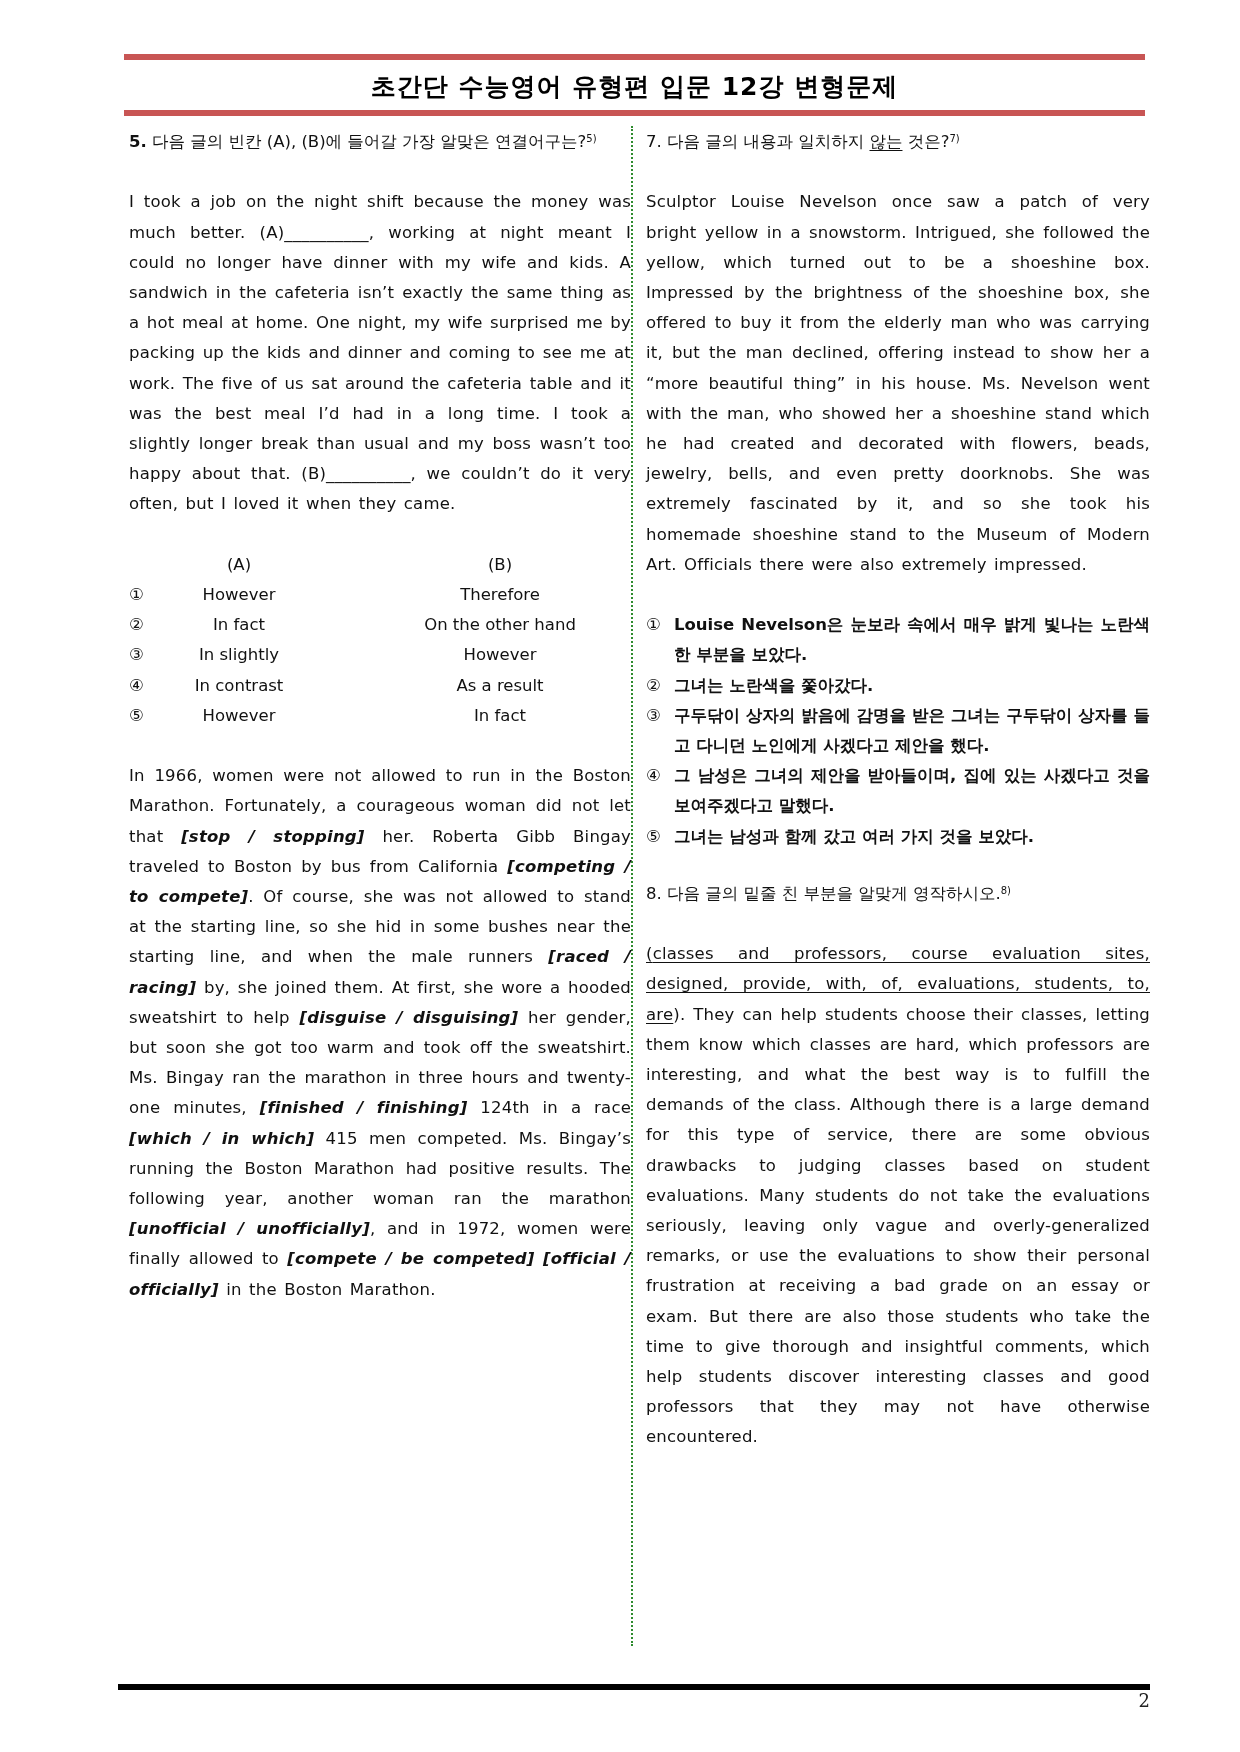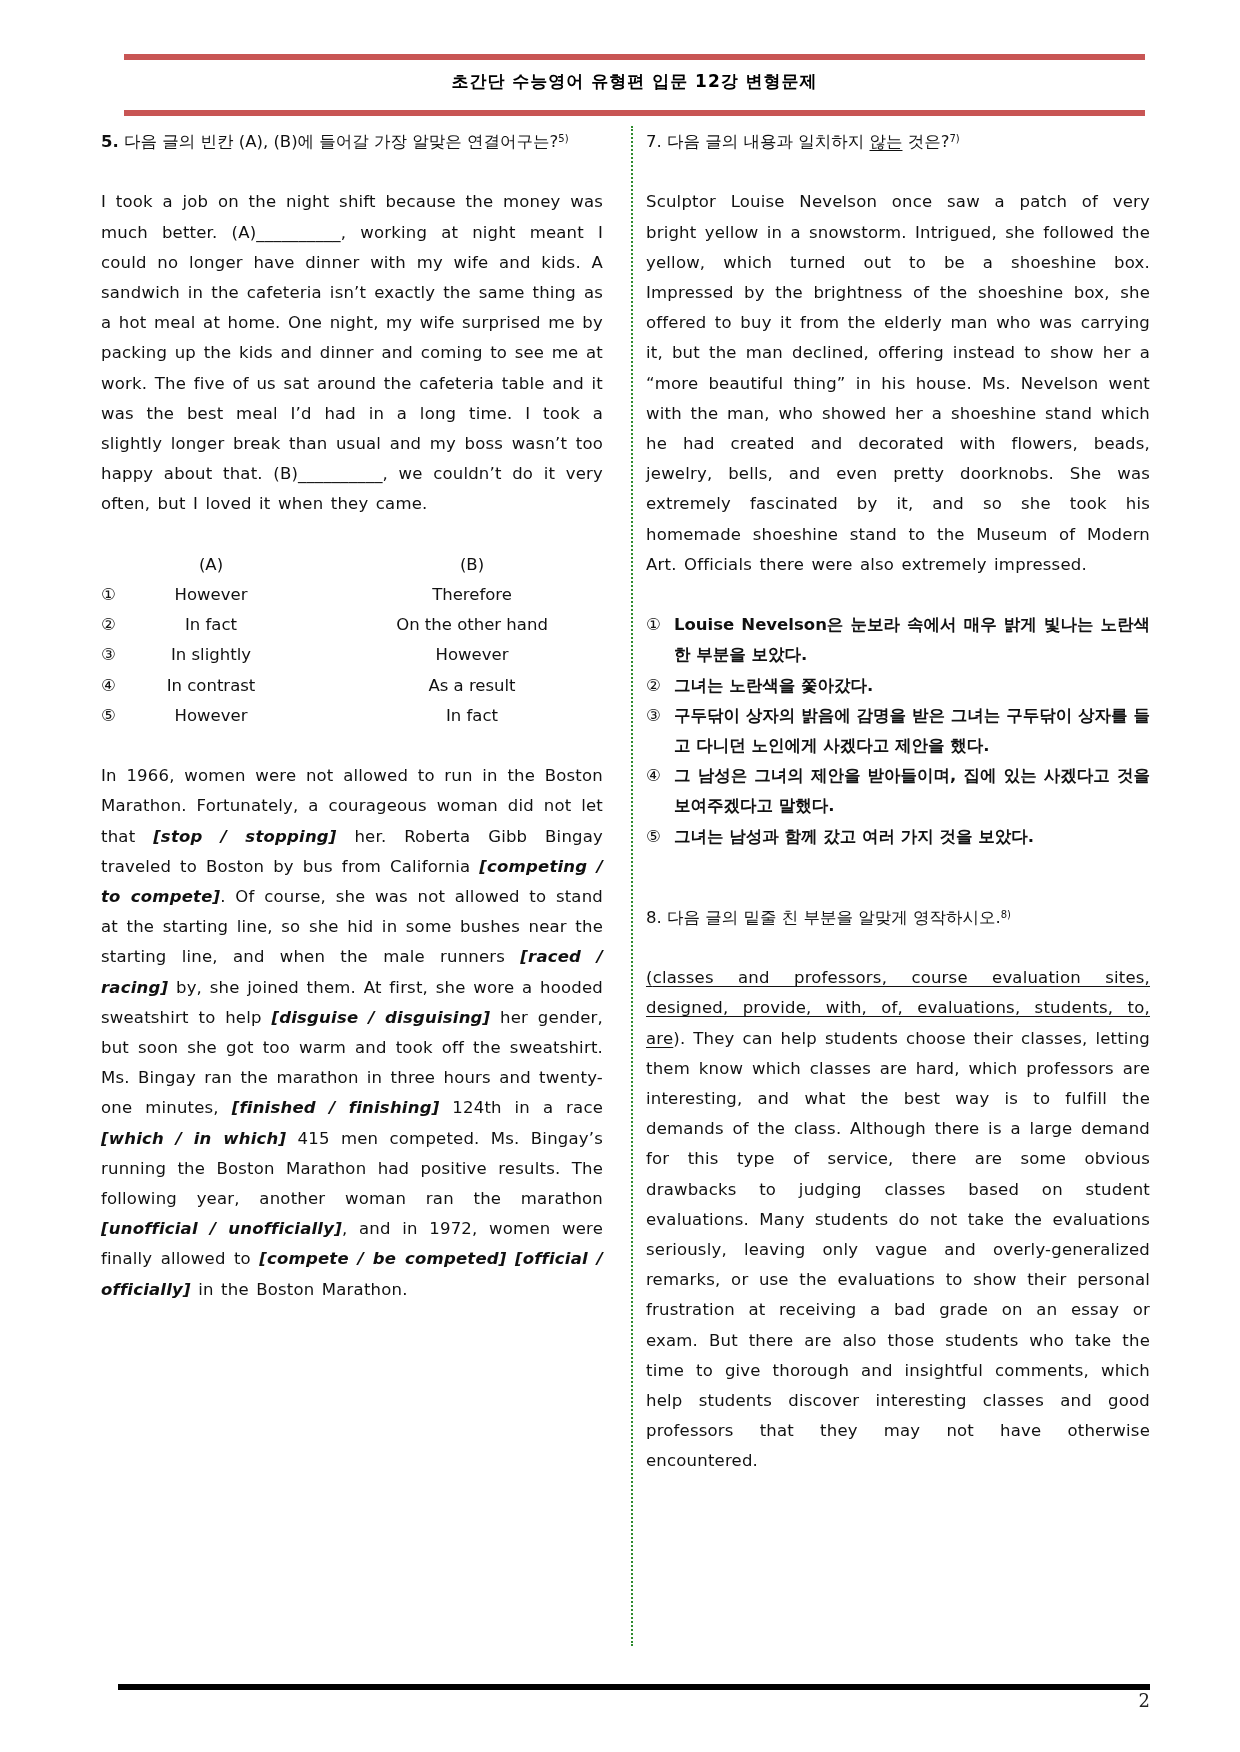--- a/index.html
+++ b/index.html
@@ -18,32 +18,32 @@
     background: #c85554;
   }
   #bar-top { top: 54px; }
   #bar-bottom { top: 110px; }
   .doc-title {
     position: absolute;
     top: 70px;
     left: 124px;
     width: 1021px;
     text-align: center;
-    font-size: 17px;
+    font-size: 25px;
     font-weight: bold;
     letter-spacing: 1px;
     color: #000;
   }
   .col {
     position: absolute;
     top: 124px;
     font-size: 16.5px;
     line-height: 30.2px;
   }
-  #col-left { left: 101px; width: 502px; }
+  #col-left { left: 129px; width: 502px; }
   #col-right { left: 646px; width: 504px; }
   .divider {
     position: absolute;
     left: 631px;
     top: 126px;
     height: 1520px;
     border-left: 2px dotted #2e8b2e;
   }
   .q-title { text-align: justify; text-align-last: left; }
   .q-num { font-weight: bold; }
@@ -169,21 +169,21 @@
         <span class="n">④</span>
         <span class="t">그 남성은 그녀의 제안을 받아들이며, 집에 있는 사겠다고 것을 보여주겠다고 말했다.</span>
       </div>
       <div class="ko-item">
         <span class="n">⑤</span>
         <span class="t">그녀는 남성과 함께 갔고 여러 가지 것을 보았다.</span>
       </div>
     </div>
   </section>
 
-  <section style="margin-top:48px;">
+  <section style="margin-top:24px;">
     <div class="q-title">
       <span>8.</span><span> 다음 글의 밑줄 친 부분을 알맞게 영작하시오.</span><span class="sup">8)</span>
     </div>
     <p class="para">
       <span class="ul">(</span><span class="ul">classes and professors, course evaluation sites, designed, provide, with, of, evaluations, students, to, are</span><span>). They can help students choose their classes, letting them know which classes are hard, which professors are interesting, and what the best way is to fulfill the demands of the class. Although there is a large demand for this type of service, there are some obvious drawbacks to judging classes based on student evaluations. Many students do not take the evaluations seriously, leaving only vague and overly-generalized remarks, or use the evaluations to show their personal frustration at receiving a bad grade on an essay or exam. But there are also those students who take the time to give thorough and insightful comments, which help students discover interesting classes and good professors that they may not have otherwise encountered.</span>
     </p>
   </section>
 </div>
 
 <div class="footer-bar"></div>

